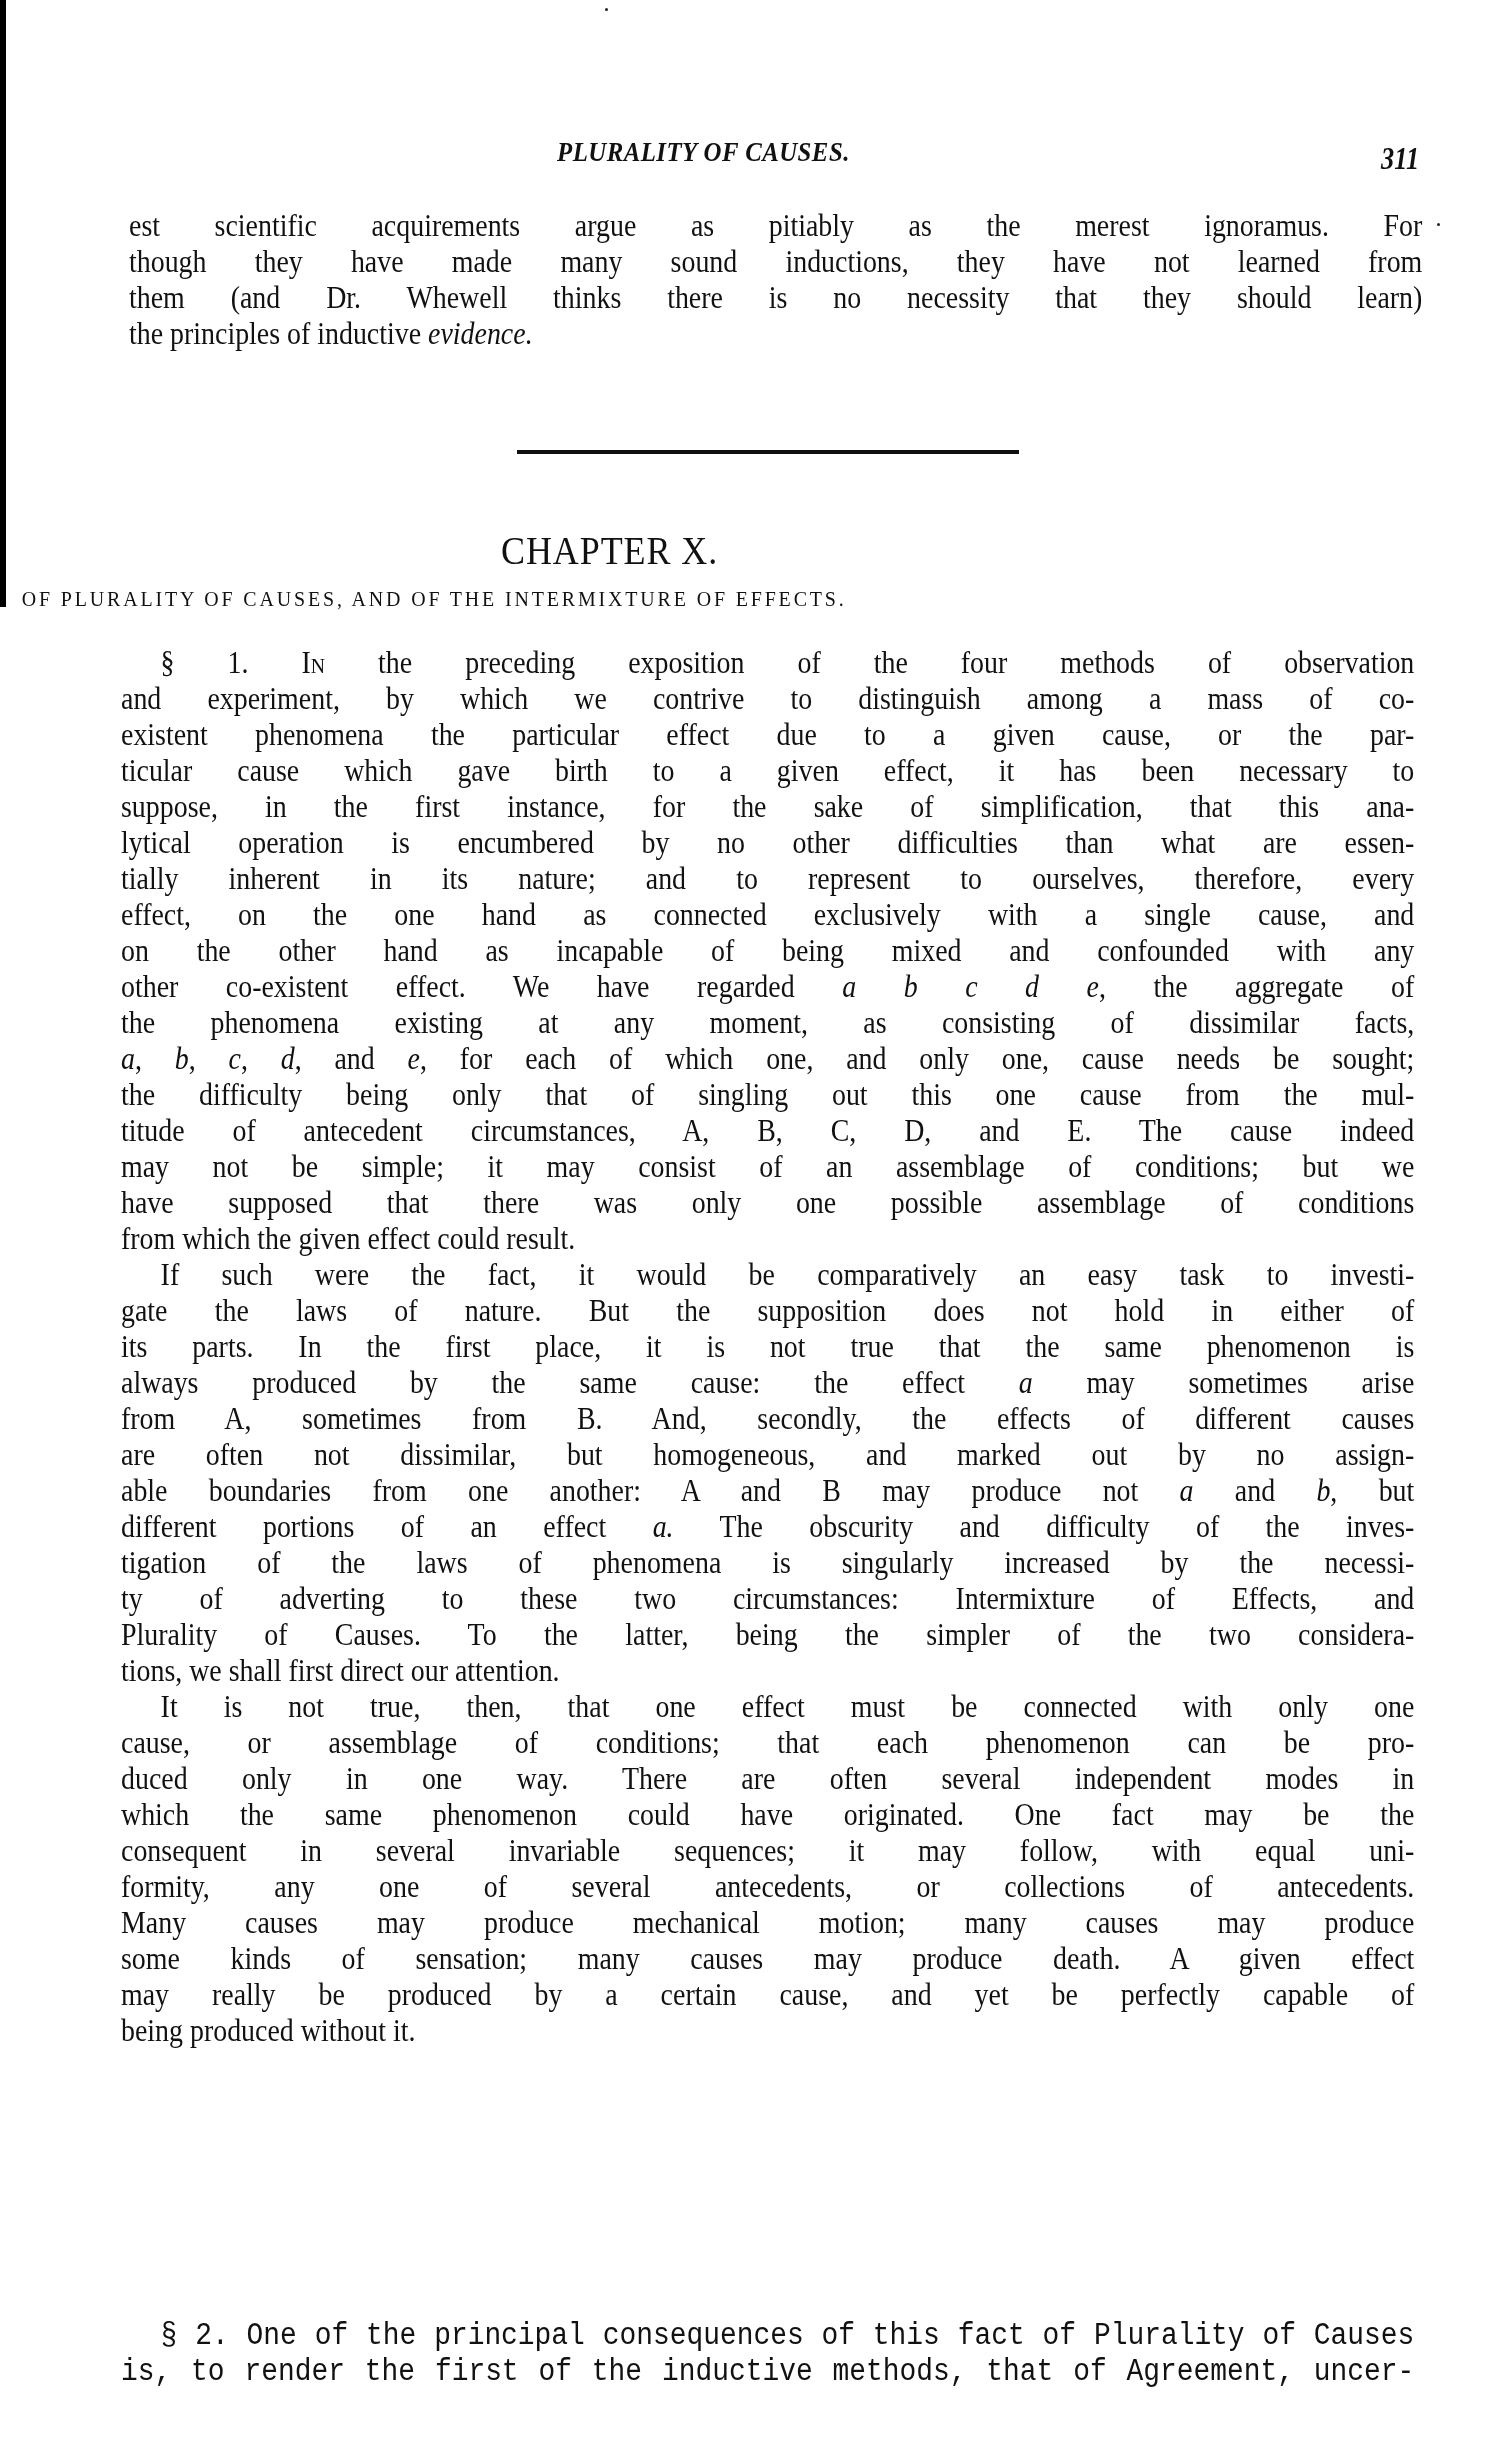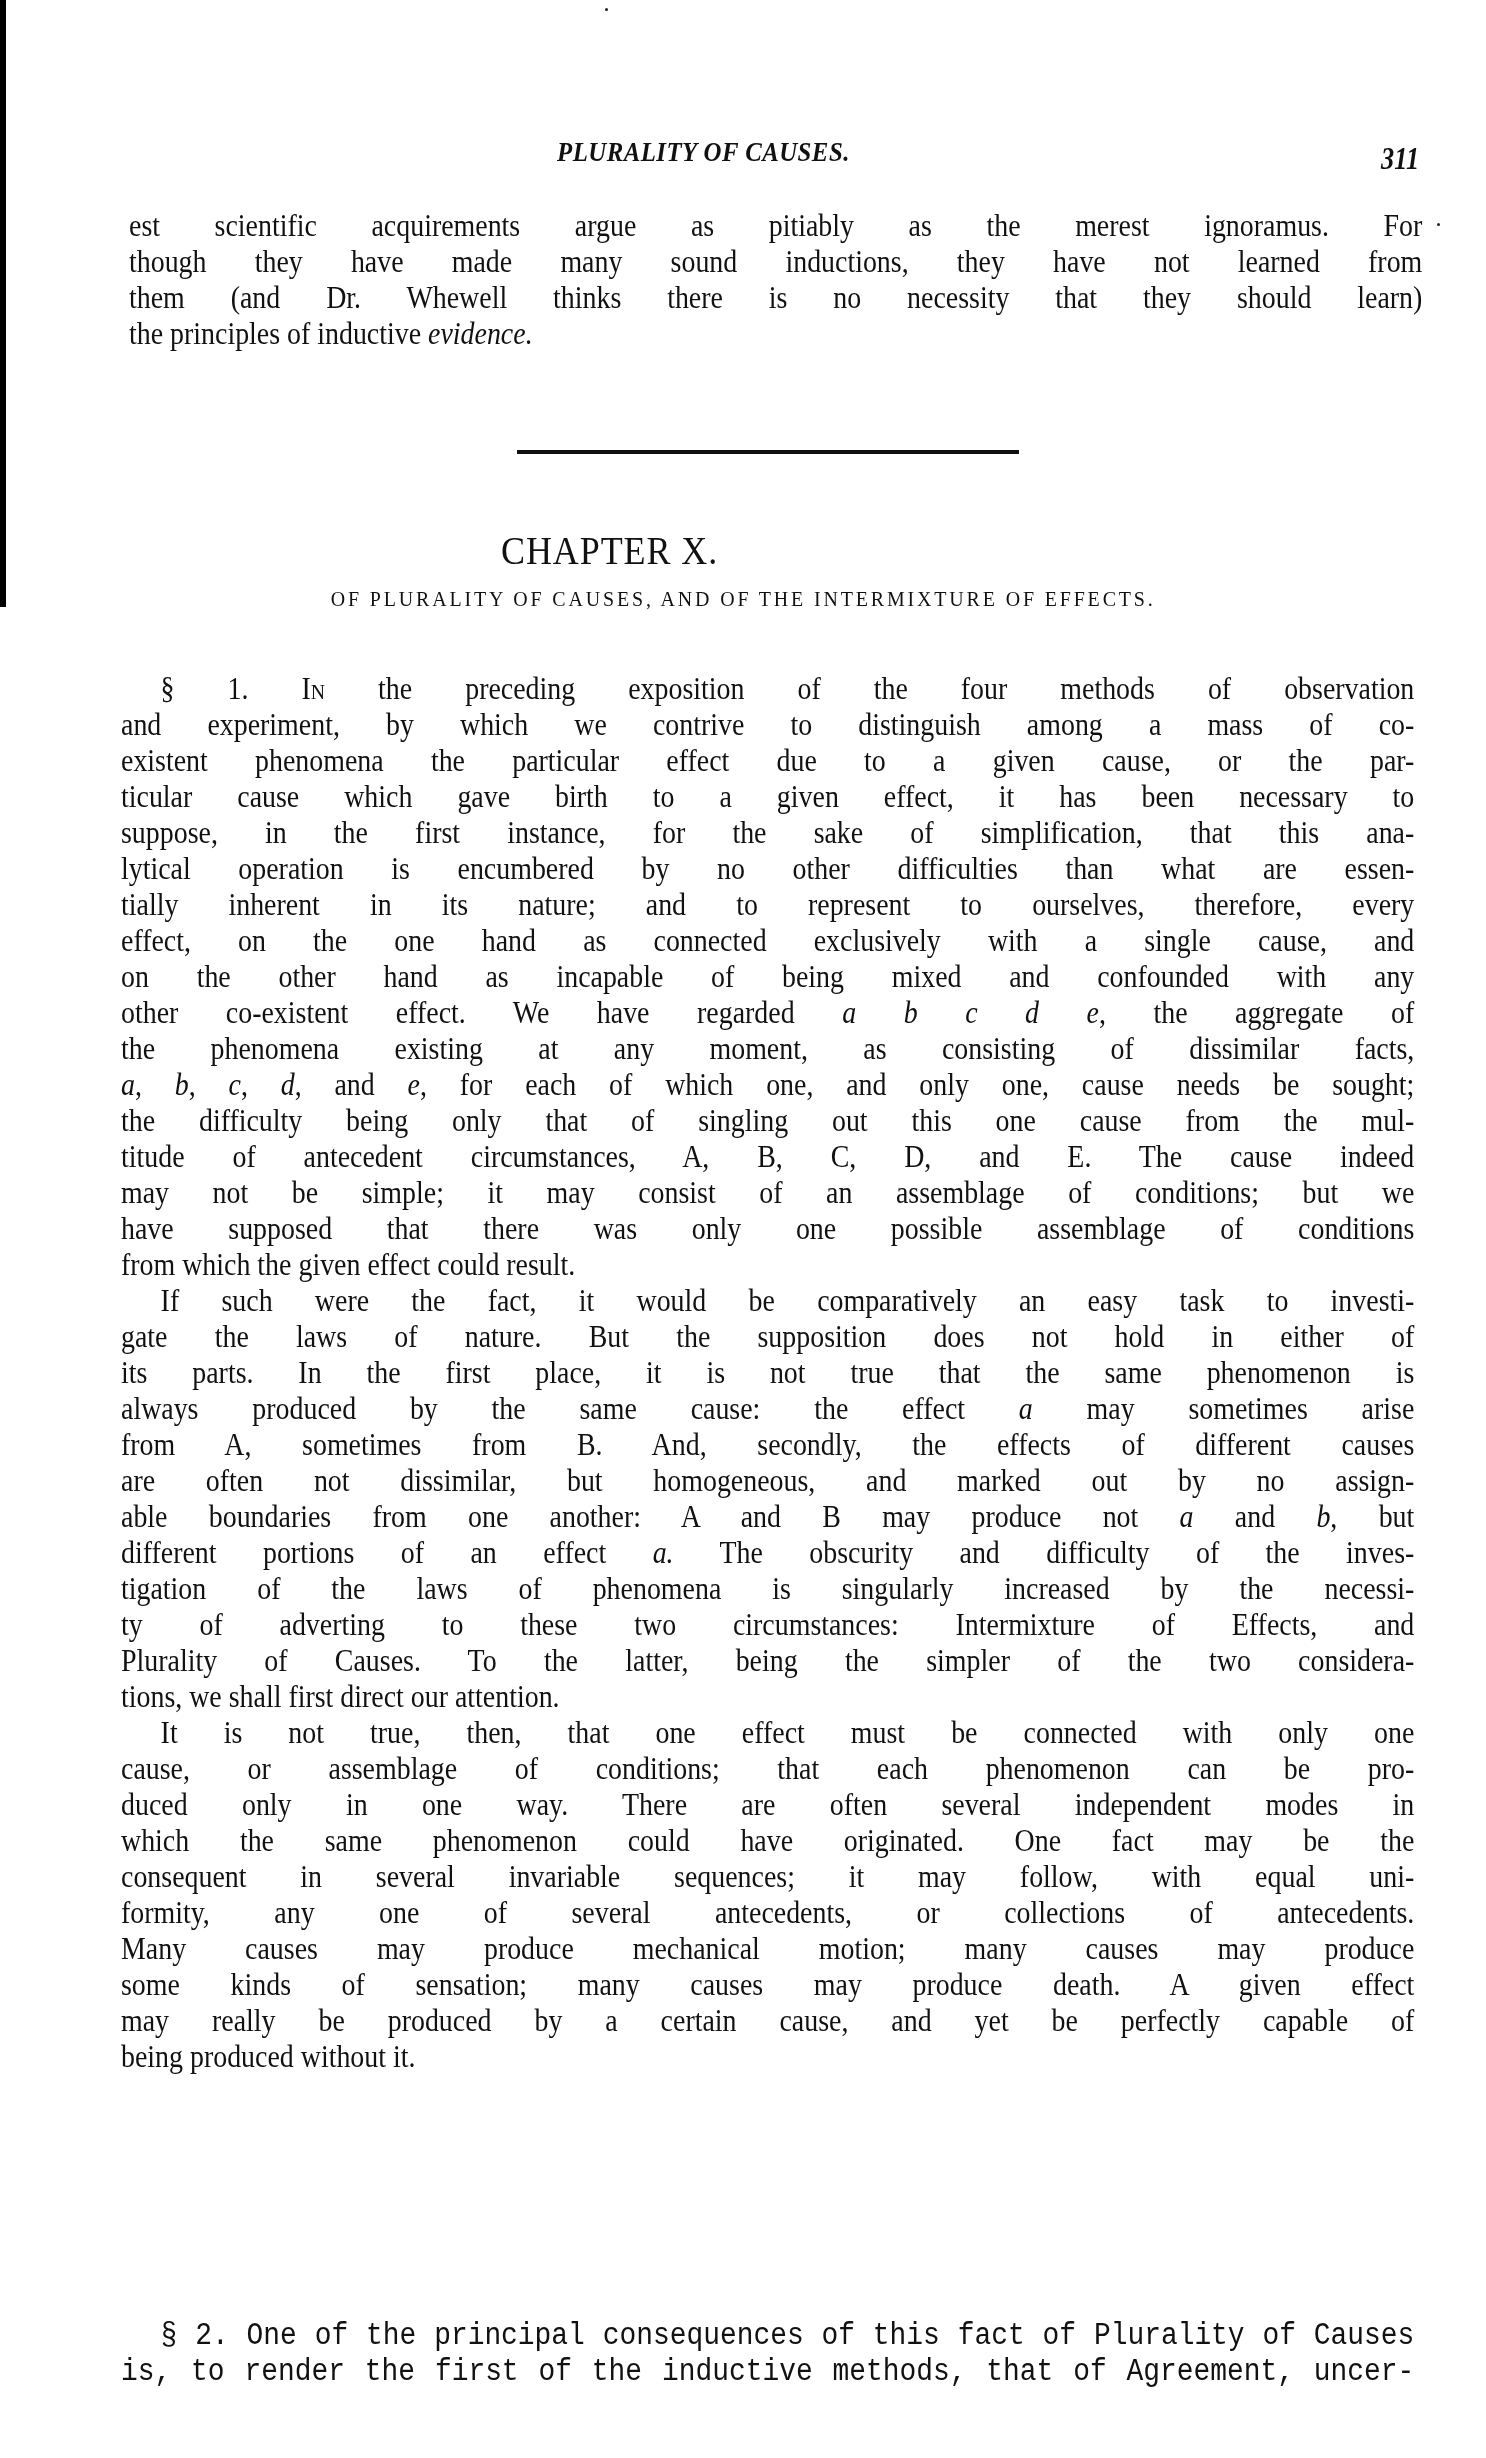--- a/index.html
+++ b/index.html
@@ -12,21 +12,21 @@
   .page-number { position: absolute; left: 1381px; top: 4px; font-size: 31px; font-weight: bold; transform: scaleX(0.85); transform-origin: left; }
   .text-block { position: absolute; left: 121px; width: 1294px; }
   .line { display: block; height: 36px; line-height: 36px; font-size: 31px; white-space: nowrap; text-align: justify; text-align-last: justify; transform: scaleX(0.90); transform-origin: left; width: 1437px; }
   .line.last { text-align-last: left; }
   .indent { padding-left: 44px; box-sizing: border-box; }
   .it { font-style: italic; }
   .sc { font-variant: small-caps; }
   .rule { position: absolute; left: 517px; top: 450px; width: 502px; height: 4px; background: #111; }
   .chapter-title { position: absolute; left: 0; width: 1220px; top: 527px; text-align: center; font-size: 40px; letter-spacing: 1px; }
   .chapter-title span { display: inline-block; transform: scaleX(0.9); }
-  .chapter-subtitle { position: absolute; left: 0; width: 1487px; top: 587px; text-align: center; font-size: 21px; letter-spacing: 3px; }
+  .chapter-subtitle { position: absolute; left: 0; width: 1487px; top: 587px; font-size: 21px; letter-spacing: 3px; }
   .chapter-subtitle span { display: inline-block; transform: scaleX(0.95); }
 </style>
 </head>
 <body>
 
 <div class="page-edge"></div>
 <div class="stray-mark" style="left:1437px;top:223px;"></div>
 <div class="stray-mark" style="left:605px;top:8px;"></div>
 
 <header class="running-head">
@@ -39,21 +39,21 @@
   <span class="line">though they have made many sound inductions, they have not learned from</span>
   <span class="line">them (and Dr. Whewell thinks there is no necessity that they should learn)</span>
   <span class="line last"><span>the principles of inductive </span><span class="it">evidence.</span></span>
 </div>
 
 <div class="rule"></div>
 
 <h1 class="chapter-title" style="margin:0;font-weight:normal;"><span>CHAPTER X.</span></h1>
 <h2 class="chapter-subtitle" style="margin:0;font-weight:normal;"><span>OF PLURALITY OF CAUSES, AND OF THE INTERMIXTURE OF EFFECTS.</span></h2>
 
-<div class="text-block" style="top:671px;">
+<div class="text-block" style="top:645px;">
   <span class="line indent"><span>§ 1. </span><span class="sc">In</span><span> the preceding exposition of the four methods of observation</span></span>
   <span class="line">and experiment, by which we contrive to distinguish among a mass of co-</span>
   <span class="line">existent phenomena the particular effect due to a given cause, or the par-</span>
   <span class="line">ticular cause which gave birth to a given effect, it has been necessary to</span>
   <span class="line">suppose, in the first instance, for the sake of simplification, that this ana-</span>
   <span class="line">lytical operation is encumbered by no other difficulties than what are essen-</span>
   <span class="line">tially inherent in its nature; and to represent to ourselves, therefore, every</span>
   <span class="line">effect, on the one hand as connected exclusively with a single cause, and</span>
   <span class="line">on the other hand as incapable of being mixed and confounded with any</span>
   <span class="line"><span>other co-existent effect.  We have regarded </span><span class="it">a b c d e</span><span>, the aggregate of</span></span>

